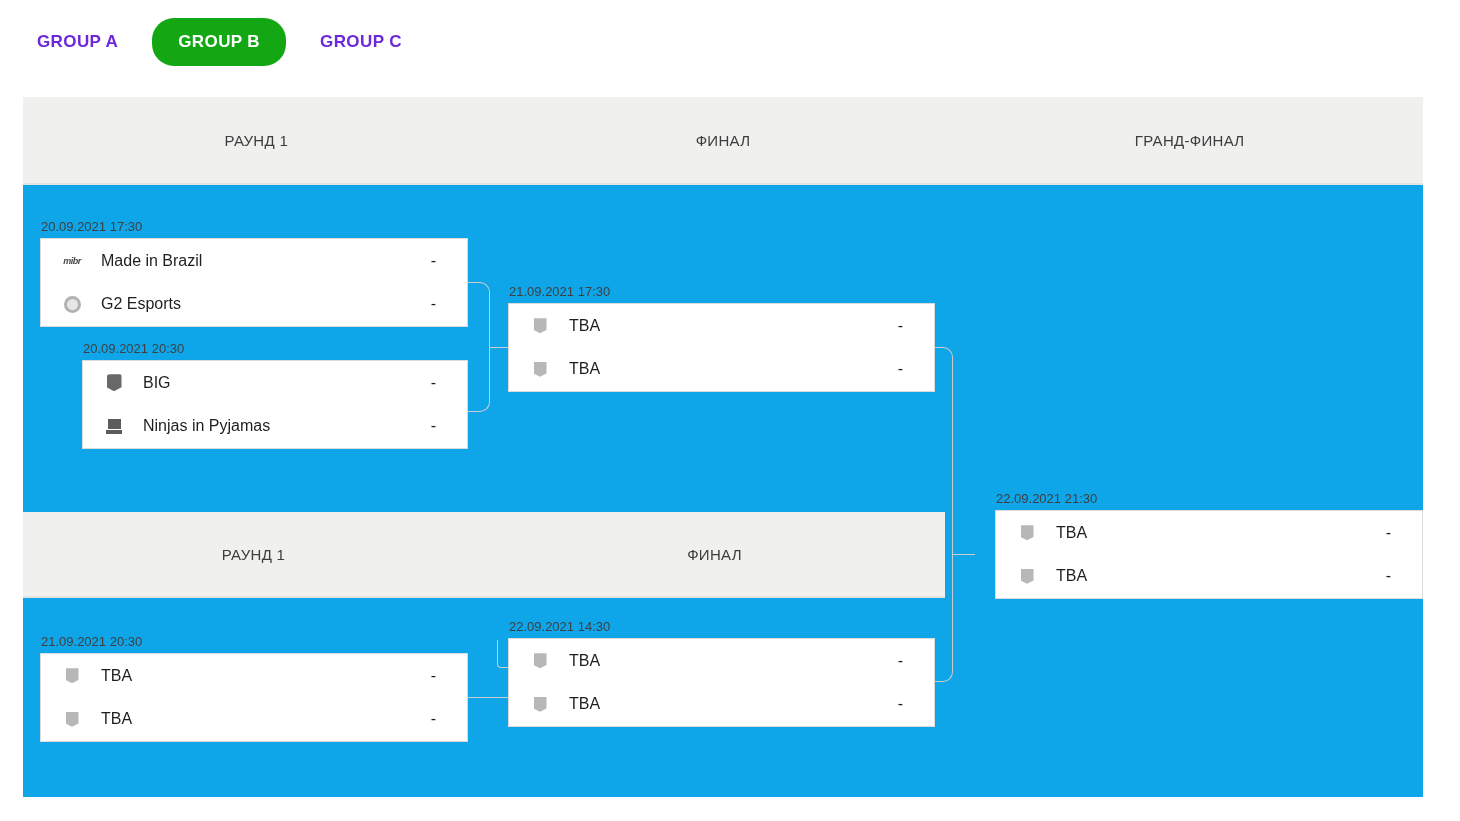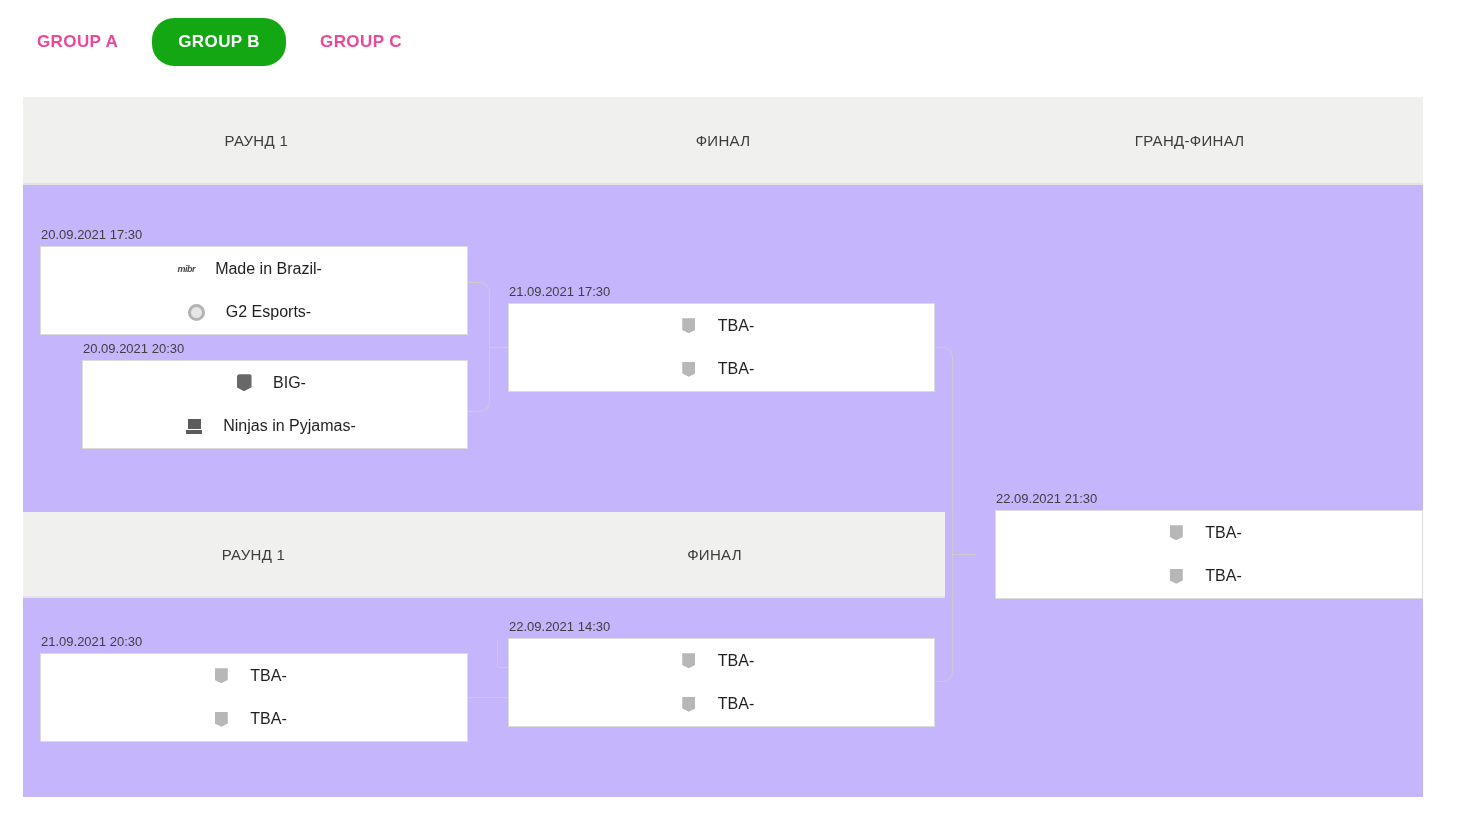--- a/index.html
+++ b/index.html
@@ -1,37 +1,37 @@
 <!DOCTYPE html>
 <html><head>
 <meta charset="utf-8">
 <style>
   * { margin:0; padding:0; box-sizing:border-box; }
   html,body { background:#ffffff; font-family:"Liberation Sans", sans-serif; }
   .stage { position:relative; width:1460px; height:821px; background:#ffffff; overflow:hidden; }
 
   
   .tabs { position:absolute; left:37px; top:22px; display:flex; align-items:center; gap:34px; height:40px; }
-  .tab { font-size:17px; font-weight:bold; letter-spacing:0.4px; color:#ec4899; cursor:pointer; white-space:nowrap; }
+  .tab { font-size:17px; font-weight:bold; letter-spacing:0.4px; color:#6d28d9; cursor:pointer; white-space:nowrap; }
   .tab.active { color:#ffffff; background:#13a713; padding:14px 26px; border-radius:22px; }
 
   
-  .board { position:absolute; left:23px; top:97px; width:1400px; height:700px; background:#c4b5fd; }
+  .board { position:absolute; left:23px; top:97px; width:1400px; height:700px; background:#0ea5e9; }
 
   .band { position:absolute; background:#f0f0ee; border-bottom:2px solid #e3e3e1; display:flex; }
   .band1 { left:0; top:0; width:1400px; height:88px; }
   .band2 { left:0; top:415px; width:922px; height:86px; }
   .band-cell { flex:1; display:flex; align-items:center; justify-content:center;
                font-size:15px; font-weight:500; color:#3d3d3d; letter-spacing:0.3px; }
 
   
   .match { position:absolute; width:428px; }
   .match-narrow { width:427px; }
   .match-date { font-size:13px; font-weight:500; color:#3f3f3f; height:17px; margin:0 0 2px 1px; white-space:nowrap; }
-  .card { background:#ffffff; border:1px solid #dbdbdb; height:89px; display:flex; flex-direction:column;align-items:center; }
+  .card { background:#ffffff; border:1px solid #dbdbdb; height:89px; display:flex; flex-direction:column; }
   .team-row { flex:1; display:flex; align-items:center; padding:0 31px 0 20px; }
   .team-name { font-size:16px; color:#1f1f1f; margin-left:18px; }
   .team-score { margin-left:auto; font-size:16px; color:#1f1f1f; }
 
   
   .icon { width:22px; display:flex; align-items:center; justify-content:center; flex:0 0 22px; }
   .mibr-glyph { font-size:9px; font-weight:bold; font-style:italic; color:#4a4a4a; letter-spacing:-0.5px; }
   .g2-glyph { width:17px; height:17px; border-radius:50%; background:#e6e6e6; border:3px solid #b2b2b2; }
   .big-glyph { width:15px; height:17px; background:#686868; clip-path:polygon(50% 100%,0 76%,0 0,100% 0,100% 76%); border-radius:3px; }
   .nip-glyph { display:flex; flex-direction:column; align-items:center; }
@@ -76,21 +76,21 @@
       <div class="band-cell">ФИНАЛ</div>
     </div>
 
     <div class="conn-bracket c1"></div>
     <div class="conn-h c1mid"></div>
     <div class="conn-bracket c2"></div>
     <div class="conn-h c2stub"></div>
     <div class="conn-h c3"></div>
     <div class="conn-drop c4"></div>
 
-    <div class="match" style="left:17px; top:130px;">
+    <div class="match" style="left:17px; top:122px;">
       <div class="match-date">20.09.2021 17:30</div>
       <div class="card">
         <div class="team-row">
           <span class="icon">
               <span class="mibr-glyph">mibr</span>
             </span>
           <span class="team-name">Made in Brazil</span>
           <span class="team-score">-</span>
         </div>
         <div class="team-row">

